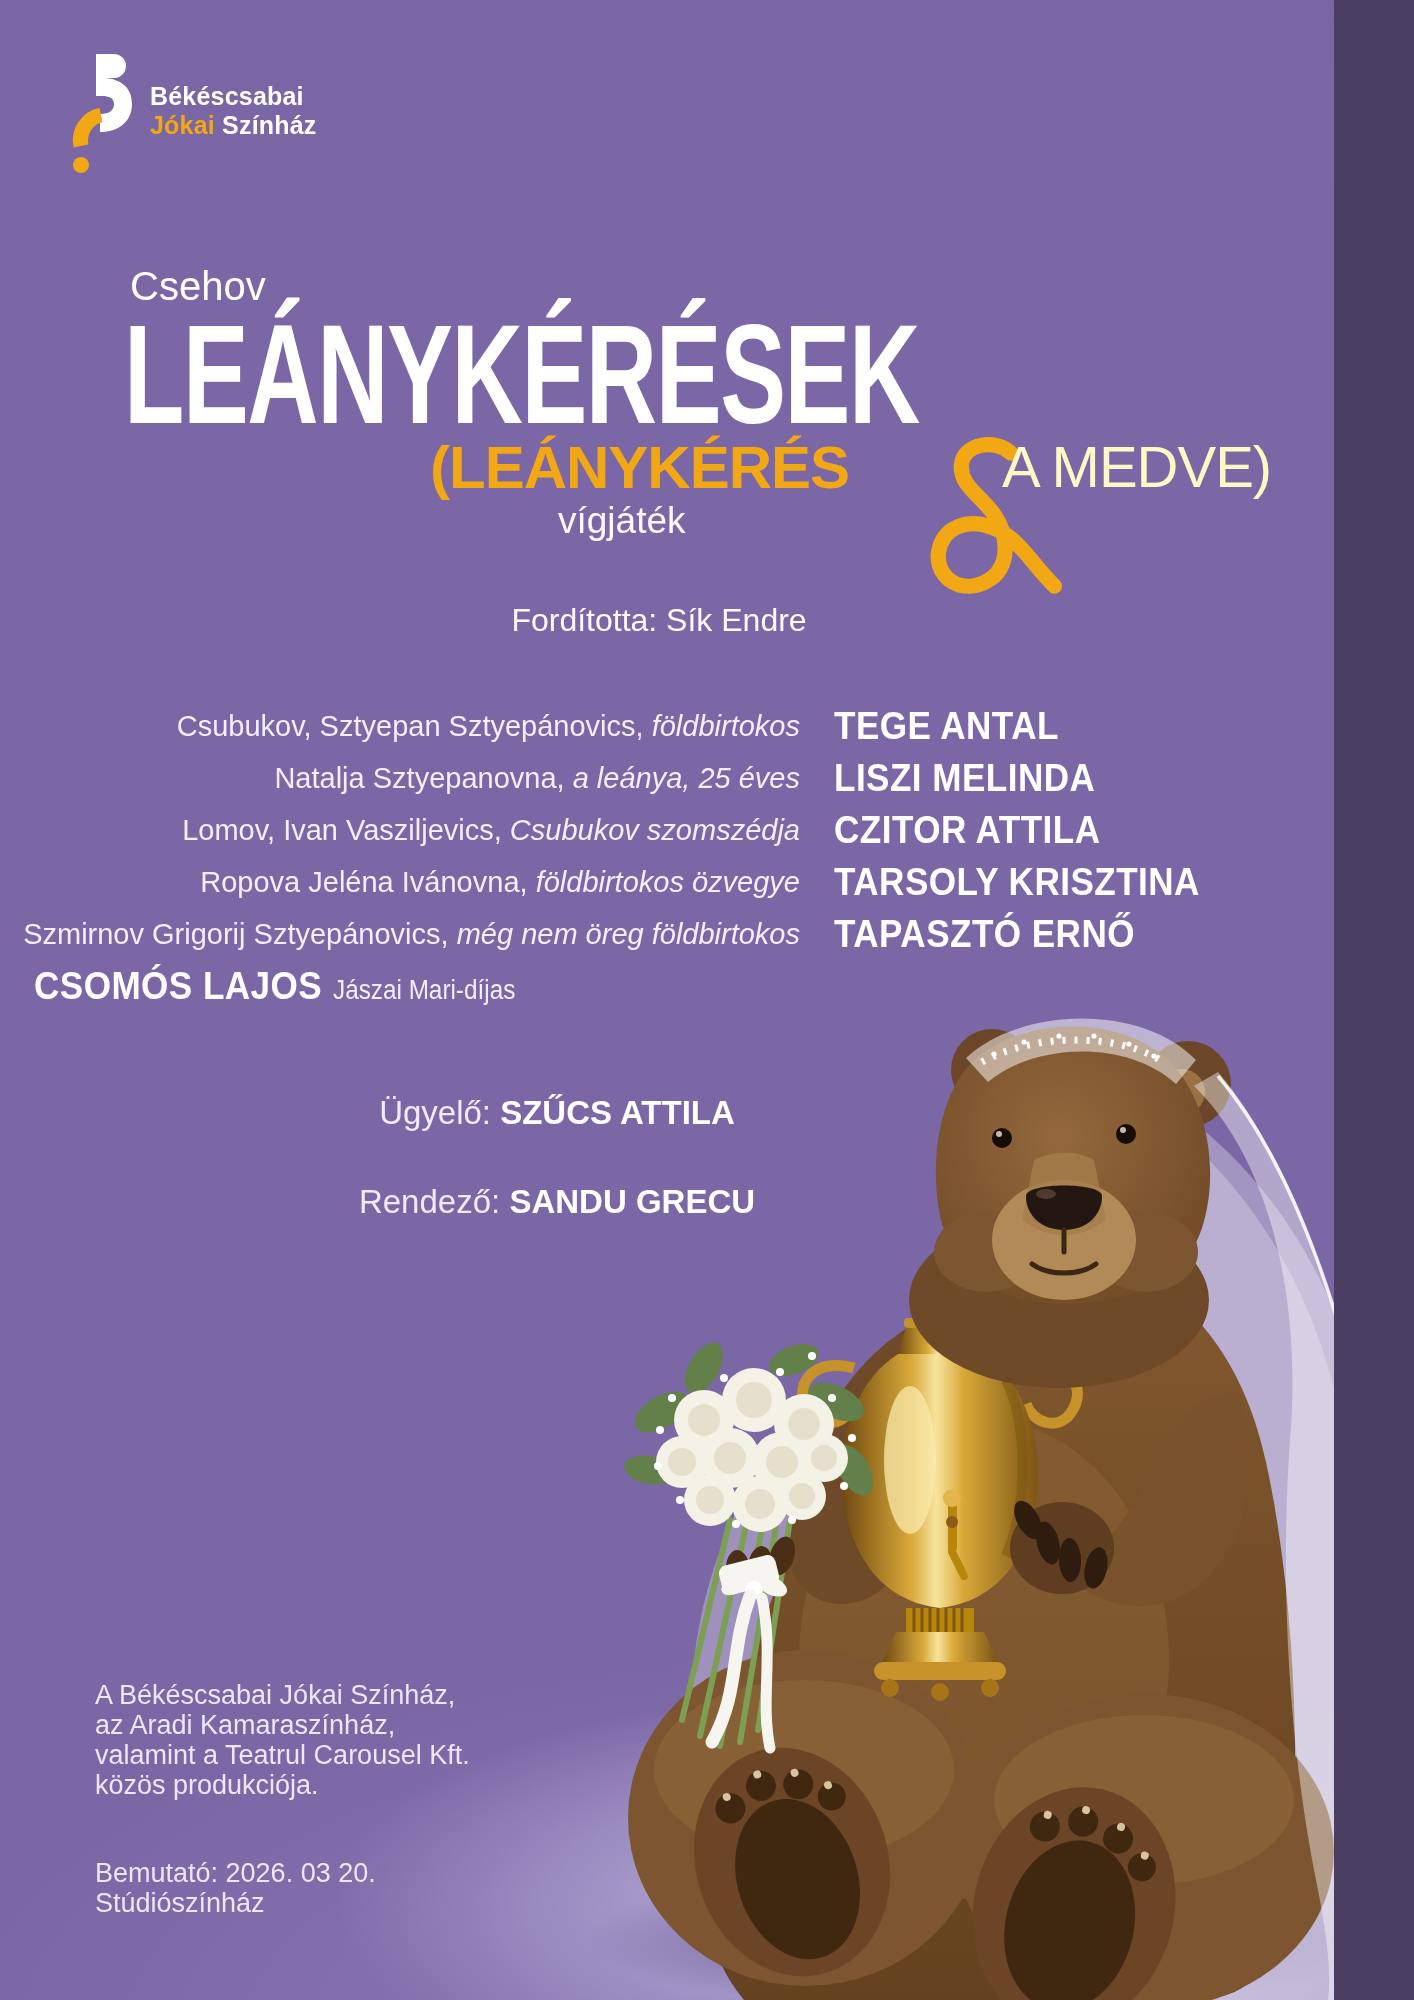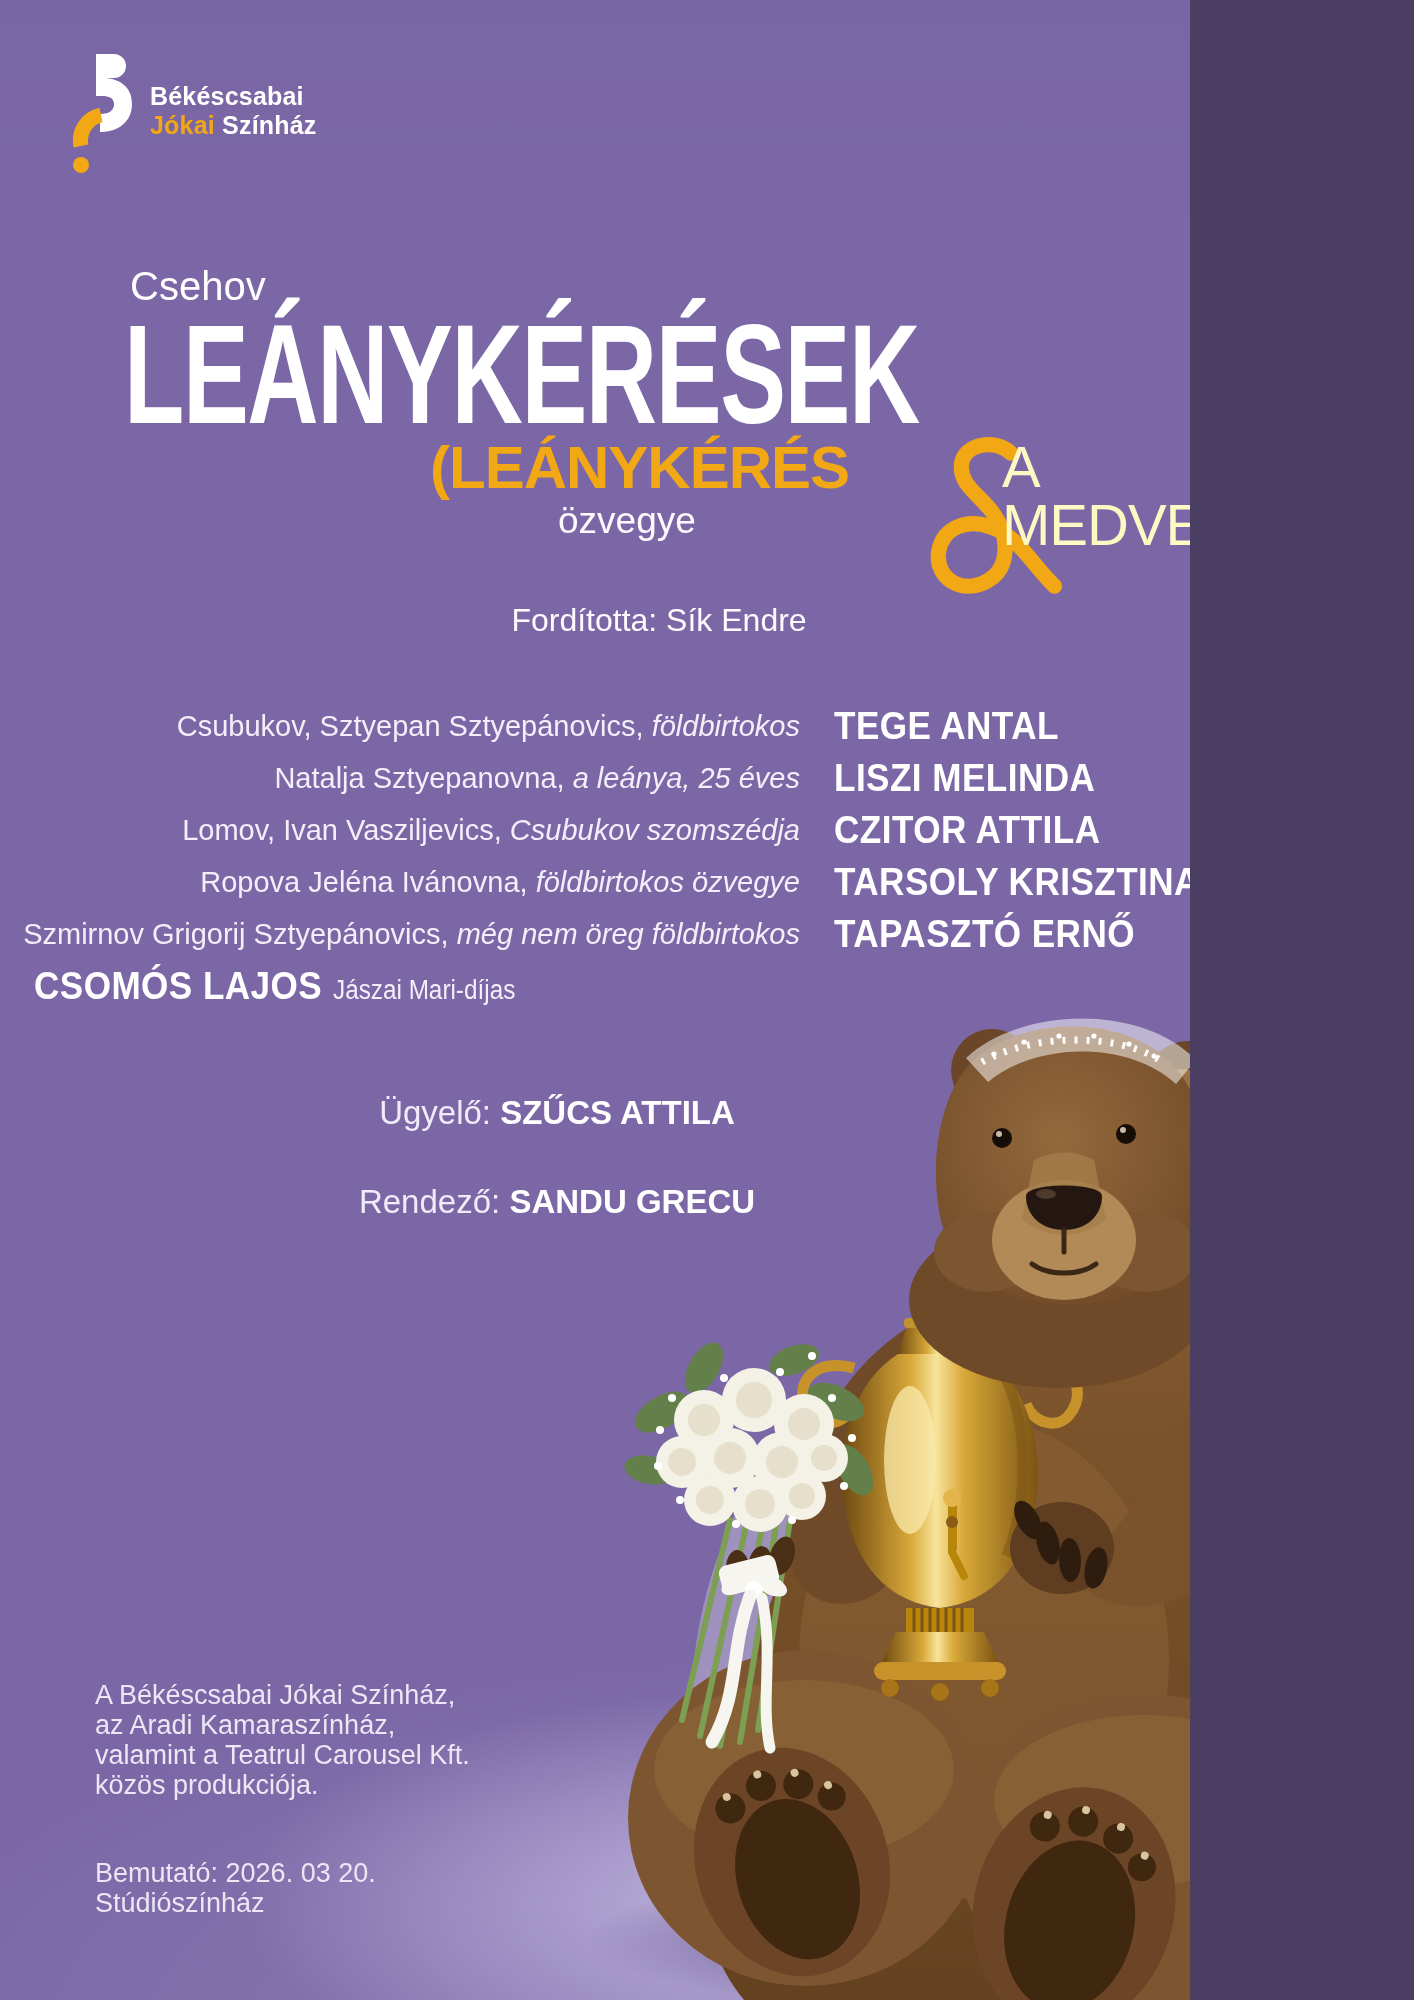--- a/index.html
+++ b/index.html
@@ -1,18 +1,18 @@
 <!DOCTYPE html>
 <html><head>
 <meta charset="utf-8">
 <style>
   * { margin:0; padding:0; box-sizing:border-box; }
   html,body { background:#4a3f63; }
   .poster {
-    position:relative; width:1190px; height:2000px; overflow:hidden;
+    position:relative; width:1334px; height:2000px; overflow:hidden;
     font-family:"Liberation Sans", sans-serif; color:#fff;
     background:#7b67a6;
     padding-left:32px;
   }
   .floor-glow {
     position:absolute; inset:0; pointer-events:none;
     background:
       radial-gradient(ellipse 780px 300px at 66% 95%, rgba(201,192,230,0.85) 0%, rgba(201,192,230,0) 70%),
       radial-gradient(ellipse 1300px 520px at 70% 102%, rgba(160,150,200,0.45) 0%, rgba(160,150,200,0) 75%),
       linear-gradient(180deg, rgba(116,98,160,0.25) 0%, rgba(116,98,160,0) 12%);
@@ -66,21 +66,21 @@
     <div><span class="accent">Jókai</span><span> Színház</span></div>
   </div>
 
   <div class="author">Csehov</div>
   <div class="play-title">LEÁNYKÉRÉSEK</div>
   <div class="subtitle-left">(LEÁNYKÉRÉS</div>
   <svg class="amp-icon" viewBox="0 0 160 185">
     <path d="M104 18 C88 2 54 8 52 30 C50 52 72 62 86 82 C102 104 104 138 80 152 C54 168 24 150 28 122 C32 96 58 86 84 96 C112 106 124 132 150 158" fill="none" stroke="#f2a714" stroke-width="16" stroke-linecap="round"></path>
   </svg>
   <div class="subtitle-right">A MEDVE)</div>
-  <div class="genre">özvegye</div>
+  <div class="genre">vígjáték</div>
   <div class="translator">Fordította: Sík Endre</div>
 
   <div>
     <div class="cast-row" style="top:704px">
       <div class="role"><span>Csubukov, Sztyepan Sztyepánovics, </span><i>földbirtokos</i></div>
       <div class="actor-wrap">
           <span class="actor">TEGE ANTAL</span>
         </div>
     </div>
     <div class="cast-row" style="top:756px">

